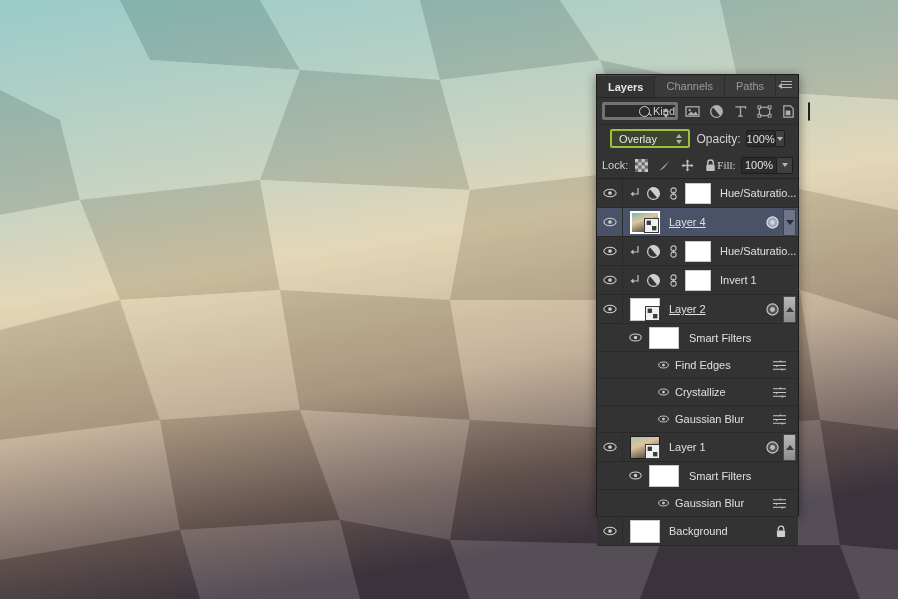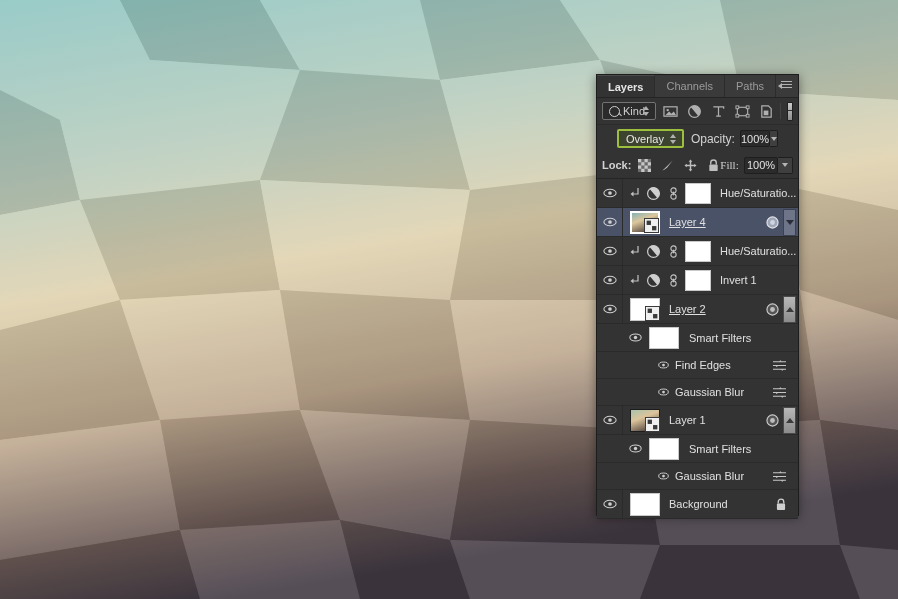--- a/index.html
+++ b/index.html
@@ -30,58 +30,58 @@
               border-top:1px solid #4a4a4a;}
   .tab-menu{position:absolute;right:4px;top:4px;width:16px;height:14px;cursor:pointer;}
   .tab-menu span{display:block;height:1px;background:#b2b2b2;margin:2px 0 0 3px;width:11px;}
   .tab-menu span:first-child{margin-top:3px;}
   .tab-menu .tri{position:absolute;left:0;top:4px;width:0;height:0;
                  border-top:3px solid transparent;border-bottom:3px solid transparent;
                  border-right:4px solid #b2b2b2;}
   
   .filter-row{height:26px;display:flex;align-items:center;padding:0 5px;
               background:#333333;border-bottom:1px solid #2b2b2b;}
-  .kind-select{width:106px;height:18px;background:#2b2b2b;border:1px solid #737373;
+  .kind-select{width:106px;height:18px;background:#2b2b2b;border:3px solid #737373;
                border-radius:2px;display:flex;align-items:center;position:relative;
-               color:#cfcfcf;font-size:11px;box-sizing:border-box;}
+               color:#cfcfcf;font-size:11px;box-sizing:border-box;padding-left:28px;}
   .kind-select .magnifier{width:9px;height:9px;border:1.4px solid #cfcfcf;border-radius:50%;
                           margin-left:6px;position:relative;flex:none;}
   .kind-select .magnifier:after{content:"";position:absolute;width:4px;height:1.4px;
                           background:#cfcfcf;transform:rotate(45deg);right:-3px;bottom:0px;}
   .kind-select .lbl{margin-left:3px;}
   .stepper{position:absolute;right:5px;top:3px;width:7px;height:12px;}
   .stepper i{display:block;width:0;height:0;border-left:3.5px solid transparent;
              border-right:3.5px solid transparent;}
   .stepper i.up{border-bottom:4px solid #b0b0b0;margin-bottom:2px;}
   .stepper i.down{border-top:4px solid #b0b0b0;}
   .ficons{display:flex;align-items:center;margin-left:7px;gap:9px;}
   .ficon{width:15px;height:15px;opacity:.85;display:block;}
   .fsep{width:1px;height:16px;background:#434343;margin-left:6px;}
   .ftoggle{width:9px;height:17px;background:linear-gradient(#c9c9c9,#8e8e8e);
            border:1px solid #202020;border-radius:1px;margin-left:6px;position:relative;}
   .ftoggle:after{content:"";position:absolute;left:0;right:0;top:7px;height:1px;background:#333;}
   
-  .blend-row{height:27px;display:flex;align-items:center;padding:0 20px;background:#333333;}
+  .blend-row{height:27px;display:flex;align-items:center;padding:0 13px;background:#333333;}
   .blend-select{width:140px;height:19px;background:#3c4430;border:2px solid #9cc03e;
                 border-radius:2px;position:relative;display:flex;align-items:center;
                 color:#e8e8e8;font-size:11px;box-sizing:border-box;}
   .blend-select .lbl{margin-left:7px;}
   .opacity-label{margin-left:7px;font-size:12px;color:#d2d2d2;white-space:nowrap;}
   .num-field{width:38px;height:17px;background:#2b2b2b;border:1px solid #1e1e1e;
              border-radius:2px;margin-left:5px;color:#e2e2e2;font-size:11px;
              display:flex;align-items:center;justify-content:center;box-sizing:border-box;}
   .num-drop{width:16px;height:17px;background:#3f3f3f;border:1px solid #1e1e1e;
             border-left:none;border-radius:0 2px 2px 0;display:flex;align-items:center;
             justify-content:center;box-sizing:border-box;}
   .num-drop i{width:0;height:0;border-left:3.5px solid transparent;
               border-right:3.5px solid transparent;border-top:4px solid #b5b5b5;}
   
   .lock-row{height:26px;display:flex;align-items:center;padding:0 5px;background:#333333;
             border-bottom:1px solid #242424;}
-  .lock-label{font-size:11px;color:#d2d2d2;font-weight:bold;}
+  .lock-label{font-size:11px;color:#d2d2d2;}
   .lock-icons{display:flex;align-items:center;gap:10px;margin-left:7px;}
   .lock-ic{width:13px;height:13px;display:block;opacity:.9;}
   .fill-label{margin-left:auto;font-size:11px;color:#d2d2d2;font-family:Liberation Serif, serif;}
   
   .layer-list{background:#333333;}
   .row{display:flex;align-items:center;height:29px;position:relative;
        border-bottom:1px solid #2a2a2a;box-sizing:border-box;}
   .row.selected{background:#4a5268;}
   .eye-cell{width:26px;height:100%;display:flex;align-items:center;justify-content:center;
             border-right:1px solid #2a2a2a;box-sizing:border-box;}
@@ -439,20 +439,33 @@
       </svg>
       <span class="filt-label">Find Edges</span>
       <svg class="slider-ic" viewBox="0 0 16 14">
         <path d="M1 3 H15 M1 7 H15 M1 11 H15" stroke="#c6c6c6" stroke-width="1.2"></path>
         <path d="M9 1.3 L10.7 3 H7.3 Z" fill="#c6c6c6"></path>
         <path d="M5 8.7 L6.7 7 H3.3 Z" fill="#c6c6c6"></path>
         <path d="M11 12.7 L12.7 11 H9.3 Z" fill="#c6c6c6"></path>
       </svg>
     </div>
 
+    <div class="subrow indent2">
+      <svg width="11" height="8" viewBox="0 0 16 11">
+        <ellipse cx="8" cy="5.5" rx="7" ry="4.3" fill="none" stroke="#cfcfcf" stroke-width="1.4"></ellipse>
+        <circle cx="8" cy="5.5" r="2" fill="#cfcfcf"></circle>
+      </svg>
+      <span class="filt-label">Crystallize</span>
+      <svg class="slider-ic" viewBox="0 0 16 14">
+        <path d="M1 3 H15 M1 7 H15 M1 11 H15" stroke="#c6c6c6" stroke-width="1.2"></path>
+        <path d="M9 1.3 L10.7 3 H7.3 Z" fill="#c6c6c6"></path>
+        <path d="M5 8.7 L6.7 7 H3.3 Z" fill="#c6c6c6"></path>
+        <path d="M11 12.7 L12.7 11 H9.3 Z" fill="#c6c6c6"></path>
+      </svg>
+    </div>
 
     <div class="subrow indent2">
       <svg width="11" height="8" viewBox="0 0 16 11">
         <ellipse cx="8" cy="5.5" rx="7" ry="4.3" fill="none" stroke="#cfcfcf" stroke-width="1.4"></ellipse>
         <circle cx="8" cy="5.5" r="2" fill="#cfcfcf"></circle>
       </svg>
       <span class="filt-label">Gaussian Blur</span>
       <svg class="slider-ic" viewBox="0 0 16 14">
         <path d="M1 3 H15 M1 7 H15 M1 11 H15" stroke="#c6c6c6" stroke-width="1.2"></path>
         <path d="M9 1.3 L10.7 3 H7.3 Z" fill="#c6c6c6"></path>

